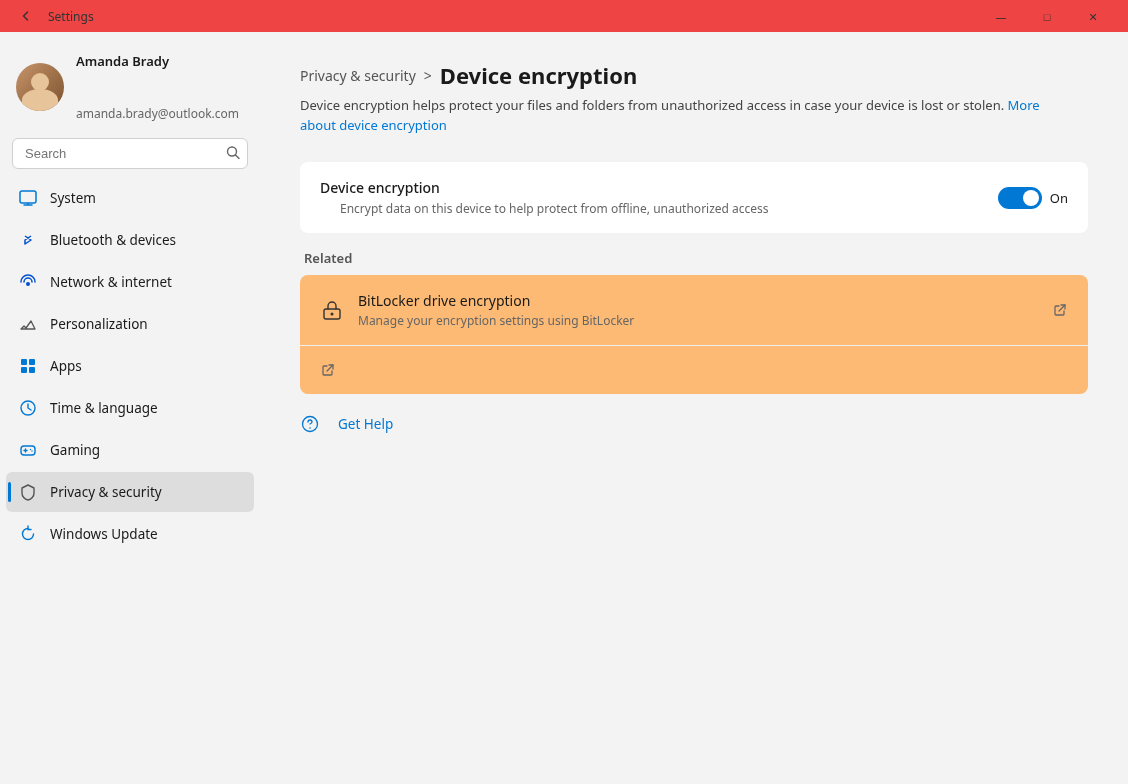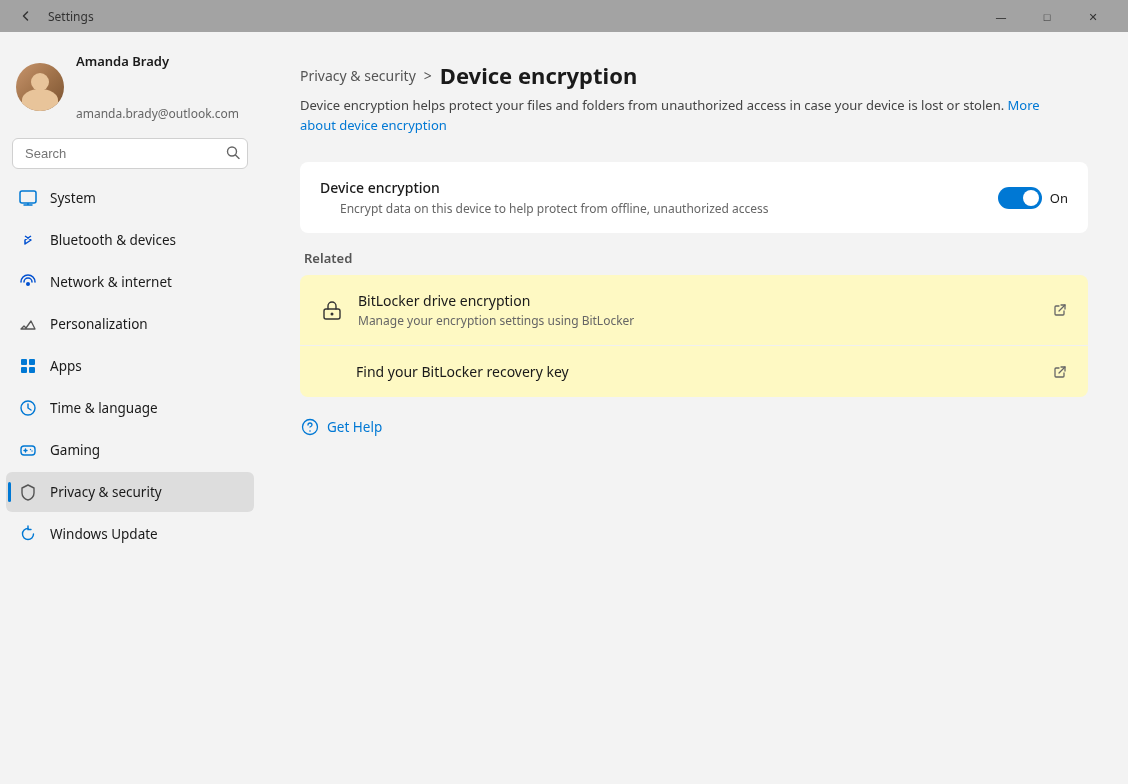--- a/index.html
+++ b/index.html
@@ -7,21 +7,21 @@
       font-family: 'Segoe UI', system-ui, sans-serif;
       background: #f3f3f3;
       width: 1128px;
       height: 784px;
       overflow: hidden;
       display: flex;
       flex-direction: column;
     }
     .titlebar {
       height: 32px;
-      background: #a3a3a3;
+      background: #ef4444;
       display: flex;
       align-items: center;
       padding: 0 12px;
       user-select: none;
     }
     .titlebar-back {
       width: 28px;
       height: 28px;
       display: flex;
       align-items: center;
@@ -249,21 +249,21 @@
       font-size: 13px;
       color: #1a1a1a;
     }
     .section-label {
       font-size: 13px;
       font-weight: 600;
       color: #555;
       margin: 16px 0 8px 4px;
     }
     .related-card {
-      background: #fef9c3;
+      background: #fdba74;
       border-radius: 8px;
       overflow: hidden;
       margin-bottom: 4px;
     }
     .related-item {
       display: flex;
       align-items: center;
       padding: 16px 20px;
       cursor: pointer;
       gap: 14px;
@@ -300,21 +300,21 @@
     }
     .help-section {
       margin-top: 20px;
       display: flex;
       flex-direction: column;
       gap: 10px;
     }
     .help-item {
       display: flex;
       align-items: center;
-      gap: 7px;
+      gap: 18px;
       cursor: pointer;
       font-size: 13.5px;
       color: #0078d4;
     }
     .help-icon {
       width: 20px;
       height: 20px;
       display: flex;
       align-items: center;
       justify-content: center;
@@ -511,23 +511,20 @@
         <div class="external-icon">
           <svg width="14" height="14" viewBox="0 0 14 14" fill="none">
             <path d="M6 3H3a1 1 0 0 0-1 1v7a1 1 0 0 0 1 1h7a1 1 0 0 0 1-1V8" stroke="#666" stroke-width="1.3" stroke-linecap="round"></path>
             <path d="M8 2h4v4" stroke="#666" stroke-width="1.3" stroke-linecap="round" stroke-linejoin="round"></path>
             <line x1="12" y1="2" x2="6" y2="8" stroke="#666" stroke-width="1.3" stroke-linecap="round"></line>
           </svg>
         </div>
       </div>
 
       <div class="related-item">
-        <div class="related-item-text" style="padding-left: 36px;">
-          <div class="related-item-title">Find your BitLocker recovery key</div>
-        </div>
         <div class="external-icon">
           <svg width="14" height="14" viewBox="0 0 14 14" fill="none">
             <path d="M6 3H3a1 1 0 0 0-1 1v7a1 1 0 0 0 1 1h7a1 1 0 0 0 1-1V8" stroke="#666" stroke-width="1.3" stroke-linecap="round"></path>
             <path d="M8 2h4v4" stroke="#666" stroke-width="1.3" stroke-linecap="round" stroke-linejoin="round"></path>
             <line x1="12" y1="2" x2="6" y2="8" stroke="#666" stroke-width="1.3" stroke-linecap="round"></line>
           </svg>
         </div>
       </div>
     </div>
 

